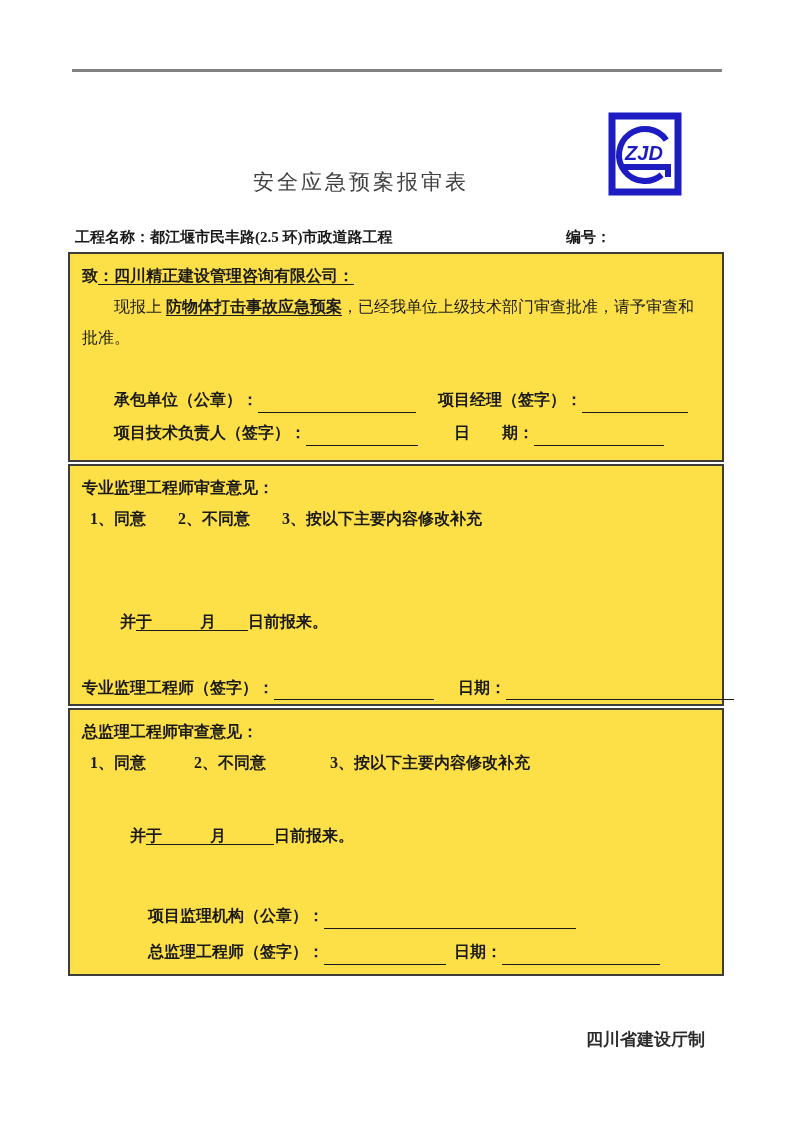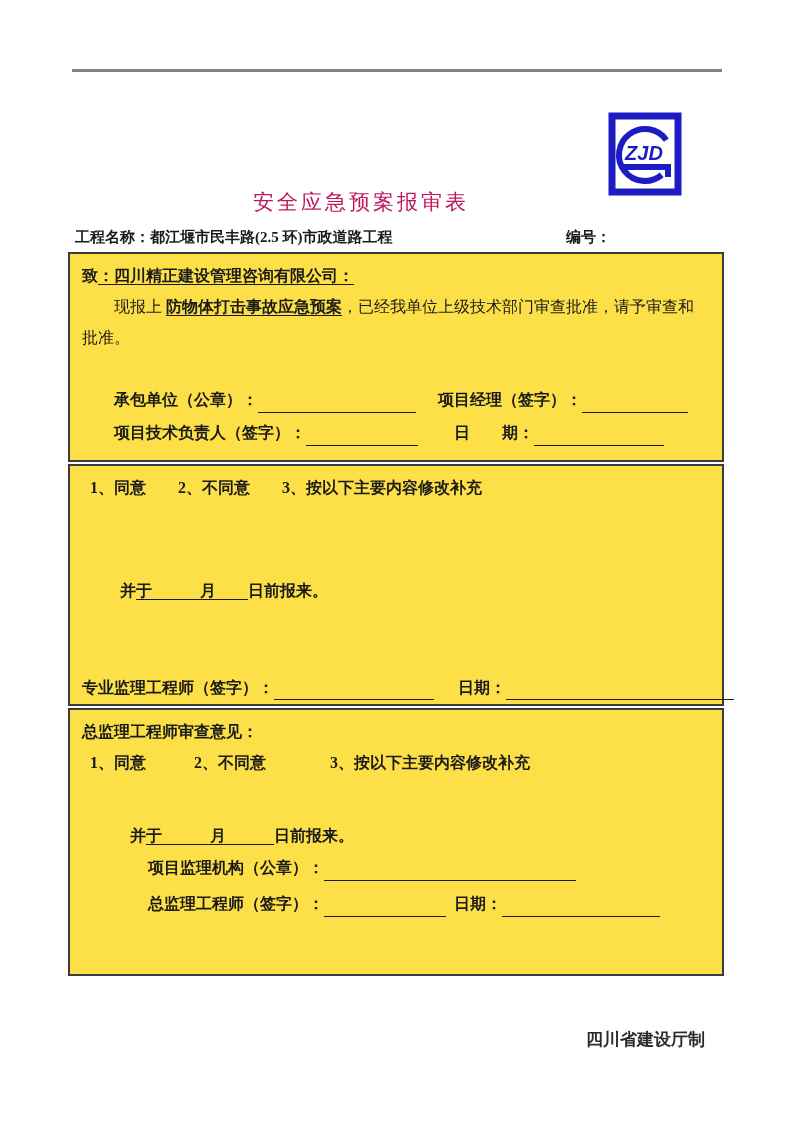--- a/index.html
+++ b/index.html
@@ -20,26 +20,26 @@
     width: 650px; height: 3px;
     background: #828282;
   }
   .logo {
     position: absolute;
     left: 608px; top: 112px;
     width: 74px; height: 84px;
   }
   .doc-title {
     position: absolute;
-    left: 0; top: 188px;
+    left: 0; top: 168px;
     width: 722px;
     text-align: center;
     font-size: 21px;
     letter-spacing: 3px;
-    color: #be185d;
+    color: #404040;
   }
   .meta-row {
     position: absolute;
     left: 75px; top: 228px;
     width: 650px;
     font-size: 15px;
     font-weight: bold;
   }
   .meta-number {
     position: absolute;
@@ -73,21 +73,21 @@
   .box1 .sig-row2 { padding-left: 32px; }
   .box2 .opts { padding-left: 8px; }
   .box2 .deadline { margin-top: 72px; padding-left: 38px; font-weight: bold; }
   .box2 .bottom-row {
     position: absolute;
     left: 12px; right: 8px; bottom: 1px;
     line-height: 30px; white-space: nowrap;
   }
   .box3 .opts { padding-left: 8px; }
   .box3 .deadline { margin-top: 42px; padding-left: 48px; font-weight: bold; }
-  .box3 .org-row { padding-left: 66px; }
+  .box3 .org-row { margin-top: 48px; padding-left: 66px; }
   .box3 .chief-row { margin-top: 3px; padding-left: 66px; }
   .footnote {
     position: absolute;
     left: 72px; top: 981px;
     width: 660px;
     font-size: 12.5px;
     color: #2a2a2a;
     white-space: nowrap;
   }
   .issuer {
@@ -135,20 +135,21 @@
       <span class="bold">承包单位（公章）：</span><span class="blank" style="width:158px"></span>
       <span class="bold" style="margin-left:18px">项目经理（签字）：</span><span class="blank" style="width:106px"></span>
     </div>
     <div class="sig-row sig-row2">
       <span class="bold">项目技术负责人（签字）：</span><span class="blank" style="width:112px"></span>
       <span class="bold" style="margin-left:32px">日　　期：</span><span class="blank" style="width:130px"></span>
     </div>
   </div>
 
   <div class="box box2">
+    <div class="line bold">专业监理工程师审查意见：</div>
     <div class="line bold opts">1、同意　　2、不同意　　3、按以下主要内容修改补充</div>
     <div class="line deadline">
       <span>并</span><span class="u">于　　　月　　</span><span>日前报来。</span>
     </div>
     <div class="bottom-row bold">
       <span>专业监理工程师（签字）：</span><span class="blank" style="width:160px"></span>
       <span style="margin-left:20px">日期：</span><span class="blank" style="width:228px"></span>
     </div>
   </div>
 

